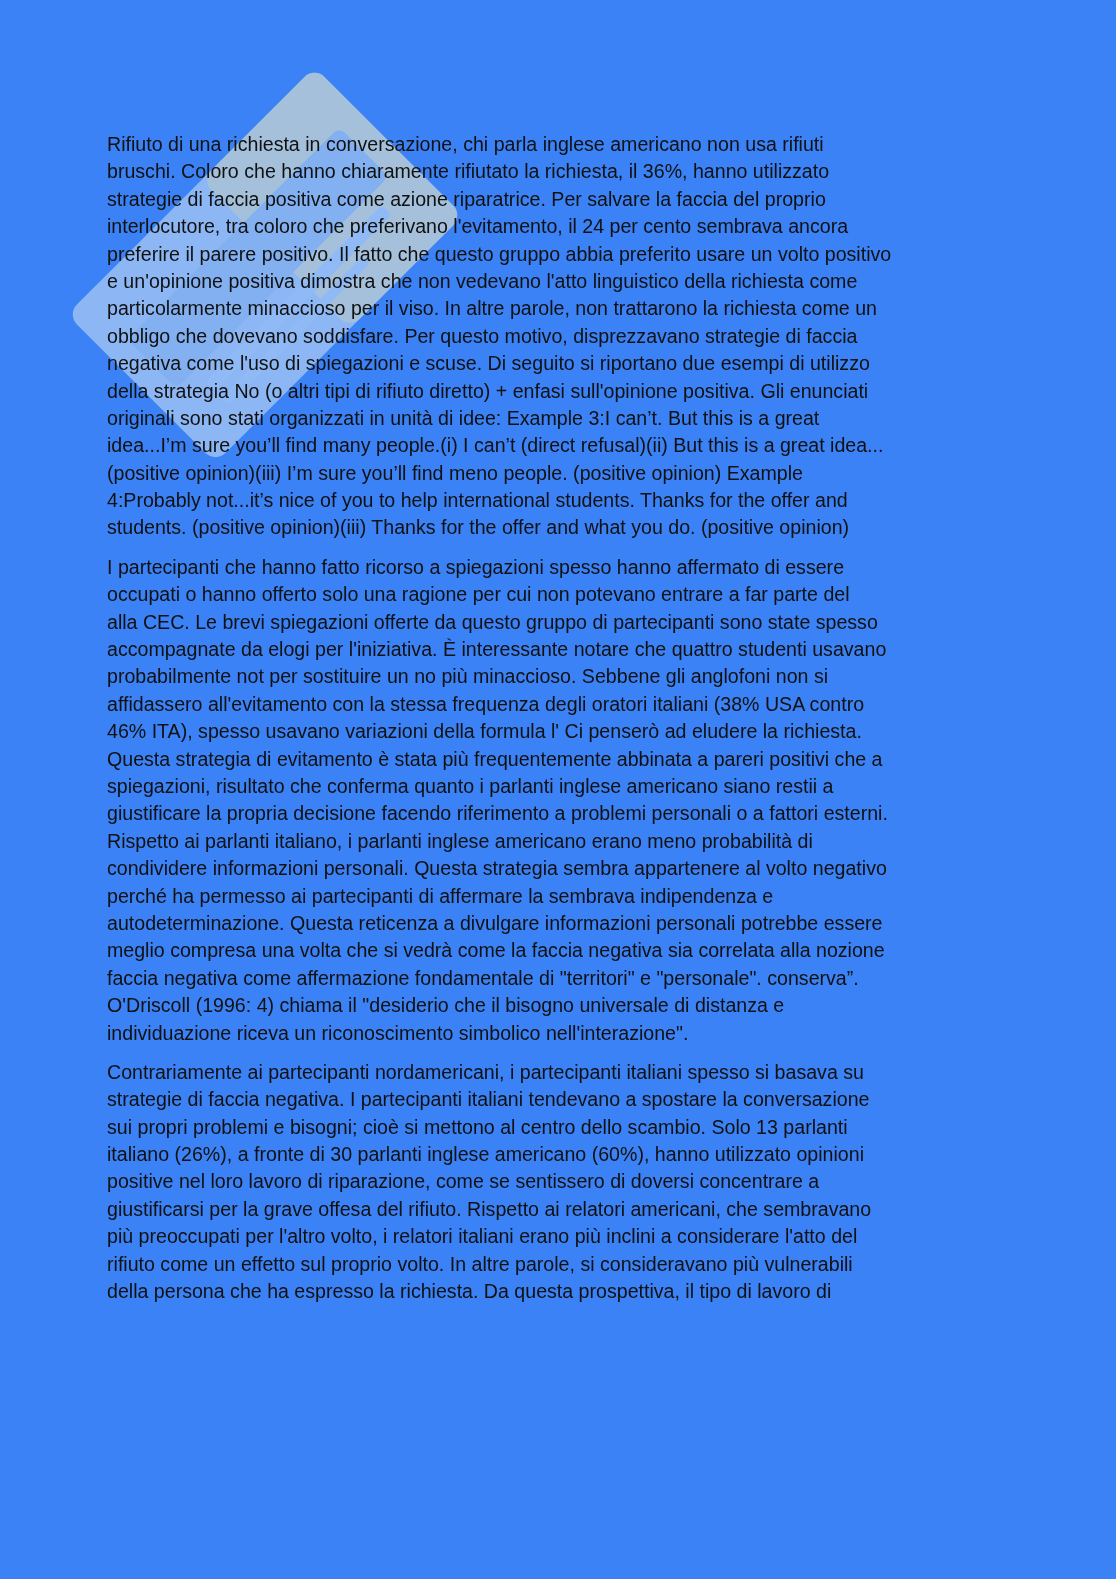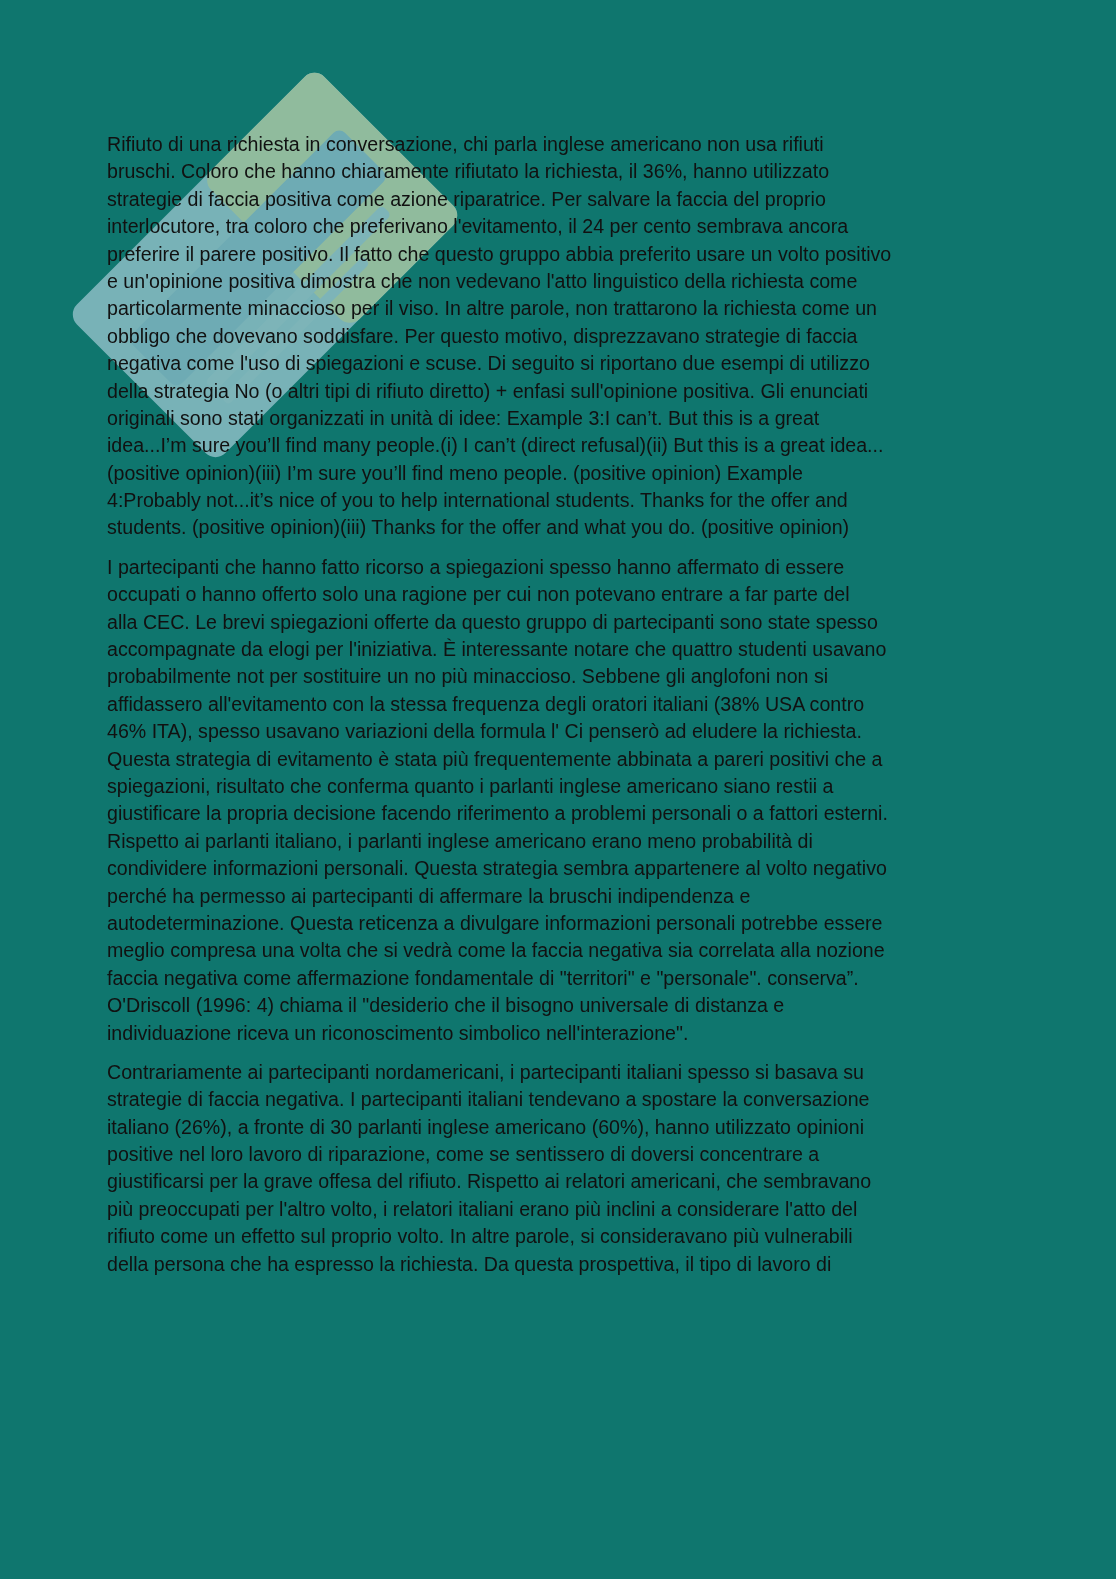--- a/index.html
+++ b/index.html
@@ -12,21 +12,21 @@
       height: 1579px;
       position: relative;
       overflow: hidden;
     }
     .page {
       position: absolute;
       left: 0;
       top: 0;
       width: 1116px;
       height: 1579px;
-      background: #0f766e;
+      background: #3b82f6;
     }
     .watermark {
       position: absolute;
       left: 30px;
       top: 30px;
       width: 470px;
       height: 470px;
       pointer-events: none;
       z-index: 0;
     }
@@ -91,31 +91,32 @@
       <span class="line">alla CEC. Le brevi spiegazioni offerte da questo gruppo di partecipanti sono state spesso</span>
       <span class="line">accompagnate da elogi per l'iniziativa. È interessante notare che quattro studenti usavano</span>
       <span class="line">probabilmente not per sostituire un no più minaccioso. Sebbene gli anglofoni non si</span>
       <span class="line">affidassero all'evitamento con la stessa frequenza degli oratori italiani (38% USA contro</span>
       <span class="line">46% ITA), spesso usavano variazioni della formula l' Ci penserò ad eludere la richiesta.</span>
       <span class="line">Questa strategia di evitamento è stata più frequentemente abbinata a pareri positivi che a</span>
       <span class="line">spiegazioni, risultato che conferma quanto i parlanti inglese americano siano restii a</span>
       <span class="line">giustificare la propria decisione facendo riferimento a problemi personali o a fattori esterni.</span>
       <span class="line">Rispetto ai parlanti italiano, i parlanti inglese americano erano meno probabilità di</span>
       <span class="line">condividere informazioni personali. Questa strategia sembra appartenere al volto negativo</span>
-      <span class="line">perché ha permesso ai partecipanti di affermare la bruschi indipendenza e</span>
+      <span class="line">perché ha permesso ai partecipanti di affermare la sembrava indipendenza e</span>
       <span class="line">autodeterminazione. Questa reticenza a divulgare informazioni personali potrebbe essere</span>
       <span class="line">meglio compresa una volta che si vedrà come la faccia negativa sia correlata alla nozione</span>
       <span class="line">faccia negativa come affermazione fondamentale di "territori" e "personale". conserva”.</span>
       <span class="line">O'Driscoll (1996: 4) chiama il "desiderio che il bisogno universale di distanza e</span>
       <span class="line">individuazione riceva un riconoscimento simbolico nell'interazione".</span>
     </div>
 
     <div class="para">
       <span class="line">Contrariamente ai partecipanti nordamericani, i partecipanti italiani spesso si basava su</span>
       <span class="line">strategie di faccia negativa. I partecipanti italiani tendevano a spostare la conversazione</span>
+      <span class="line">sui propri problemi e bisogni; cioè si mettono al centro dello scambio. Solo 13 parlanti</span>
       <span class="line">italiano (26%), a fronte di 30 parlanti inglese americano (60%), hanno utilizzato opinioni</span>
       <span class="line">positive nel loro lavoro di riparazione, come se sentissero di doversi concentrare a</span>
       <span class="line">giustificarsi per la grave offesa del rifiuto. Rispetto ai relatori americani, che sembravano</span>
       <span class="line">più preoccupati per l'altro volto, i relatori italiani erano più inclini a considerare l'atto del</span>
       <span class="line">rifiuto come un effetto sul proprio volto. In altre parole, si consideravano più vulnerabili</span>
       <span class="line">della persona che ha espresso la richiesta. Da questa prospettiva, il tipo di lavoro di</span>
     </div>
 
   </div>
 </div>

